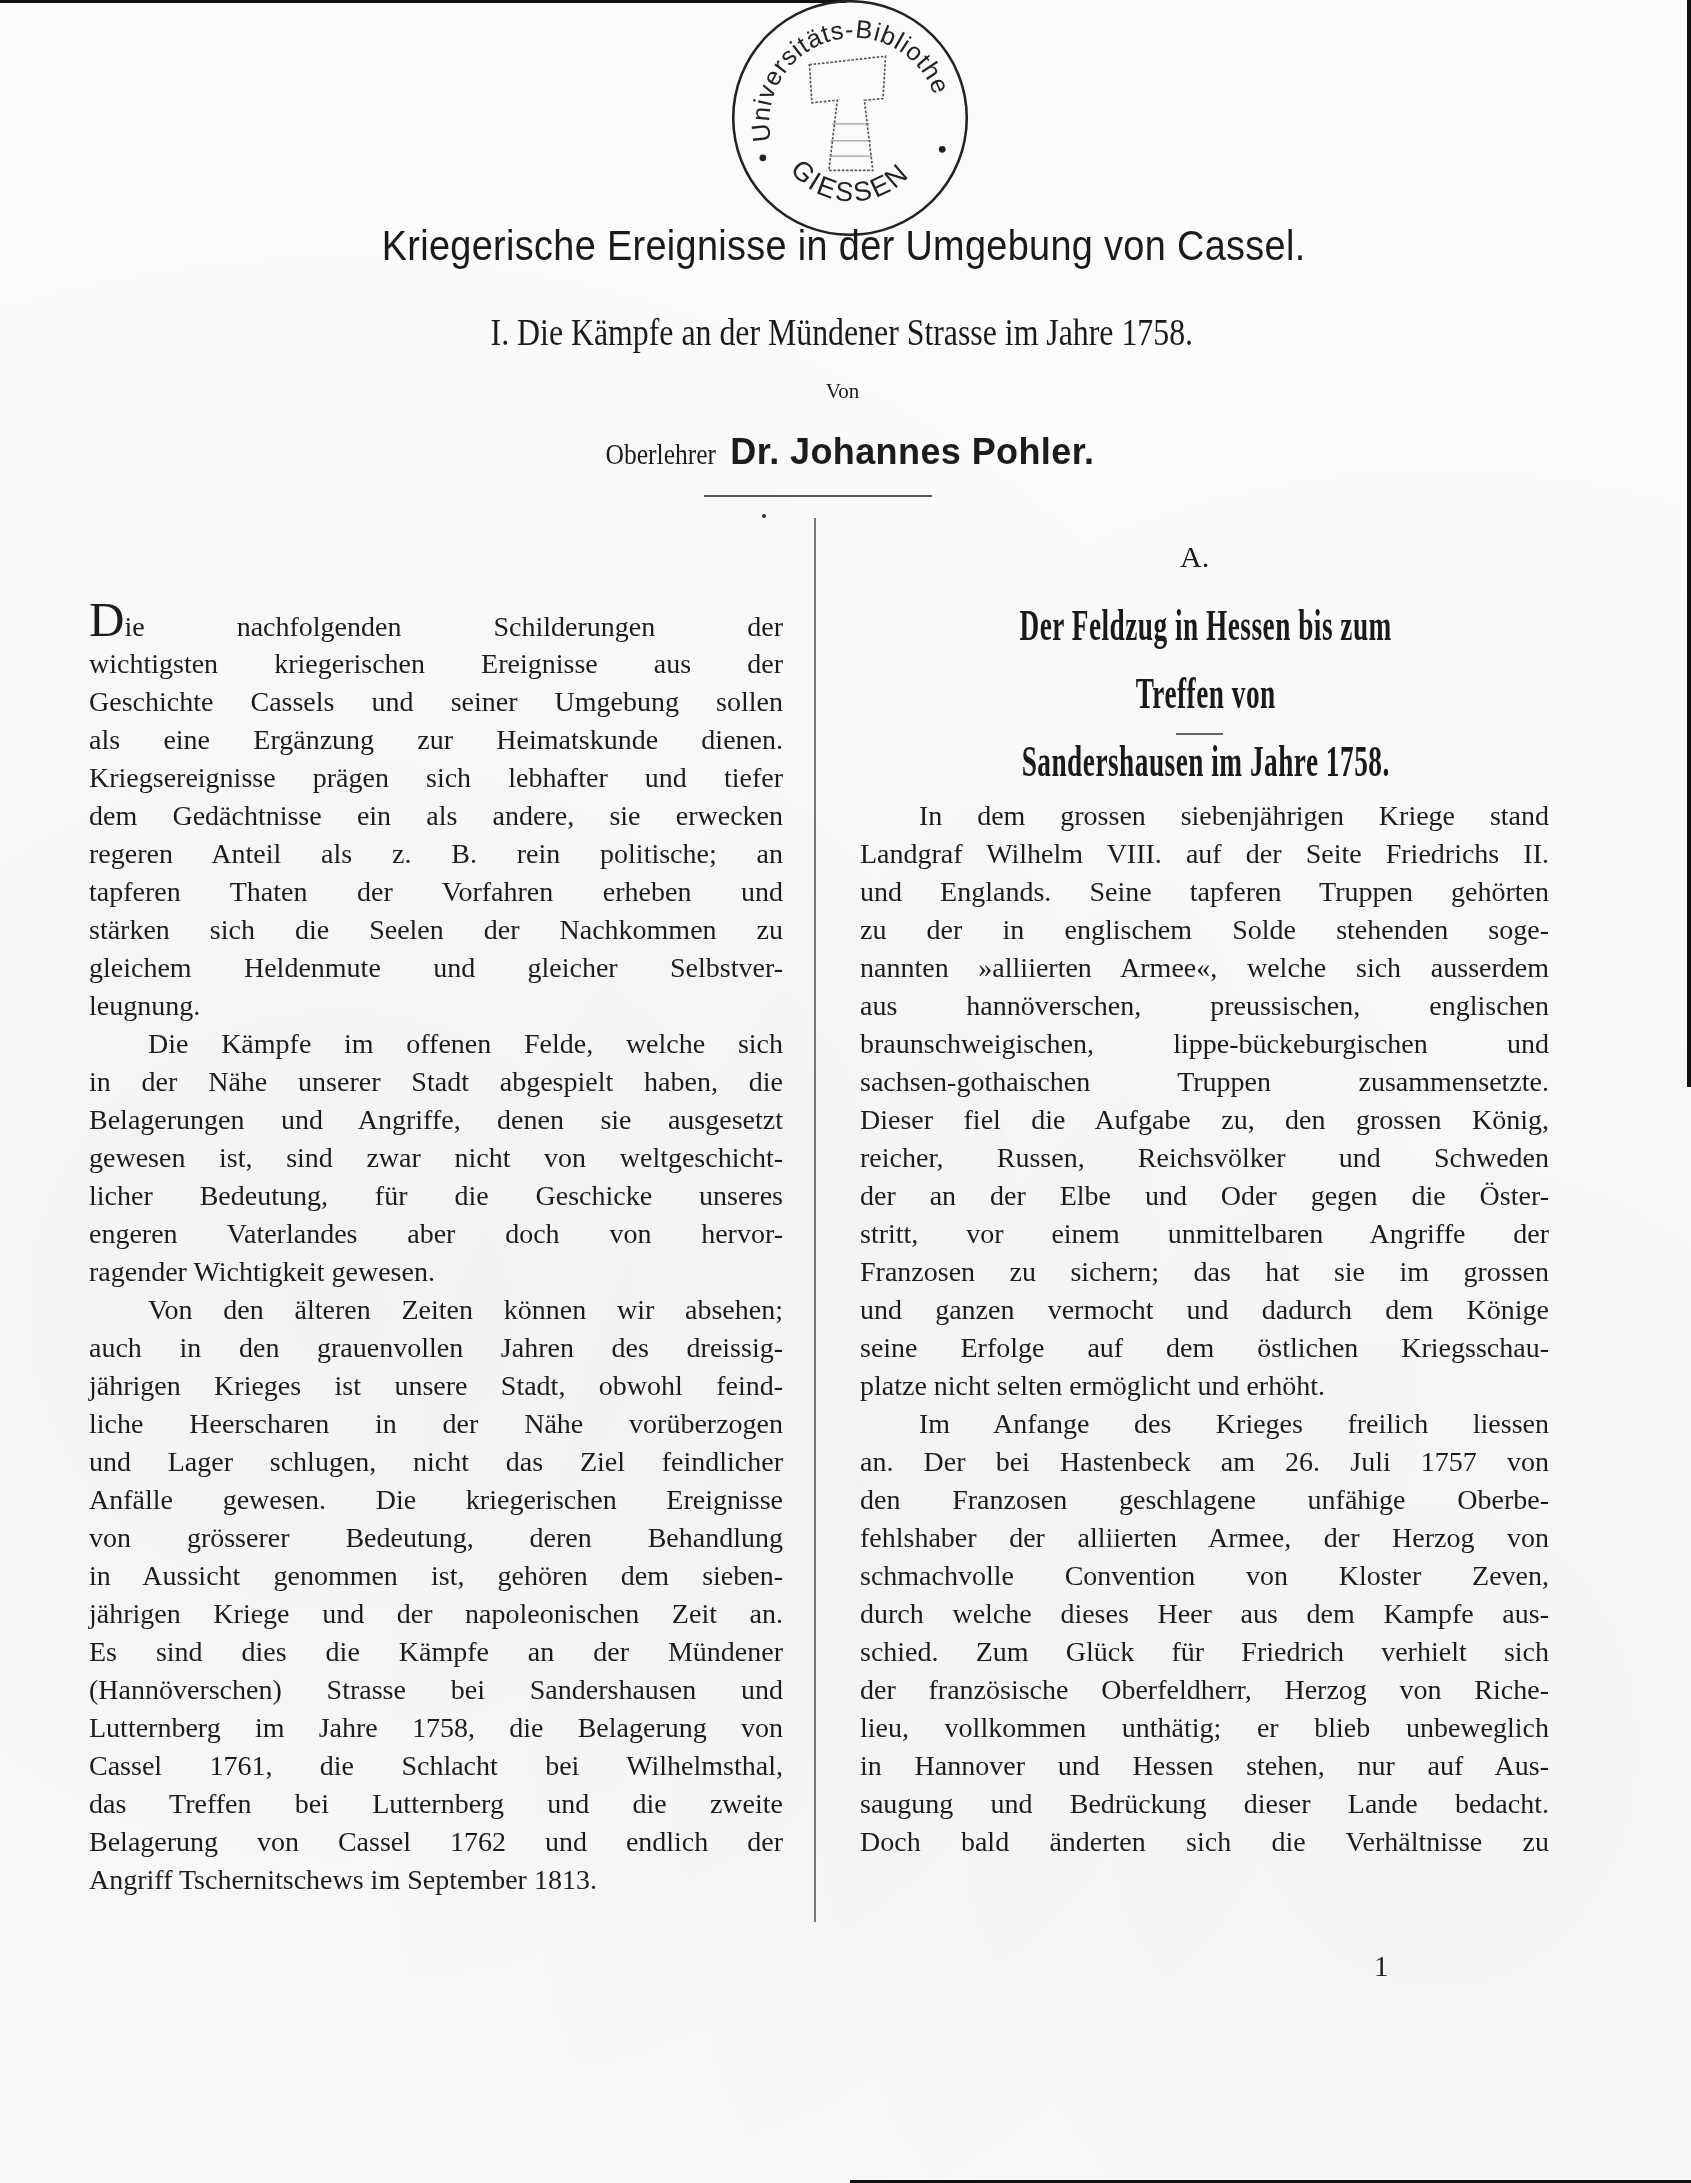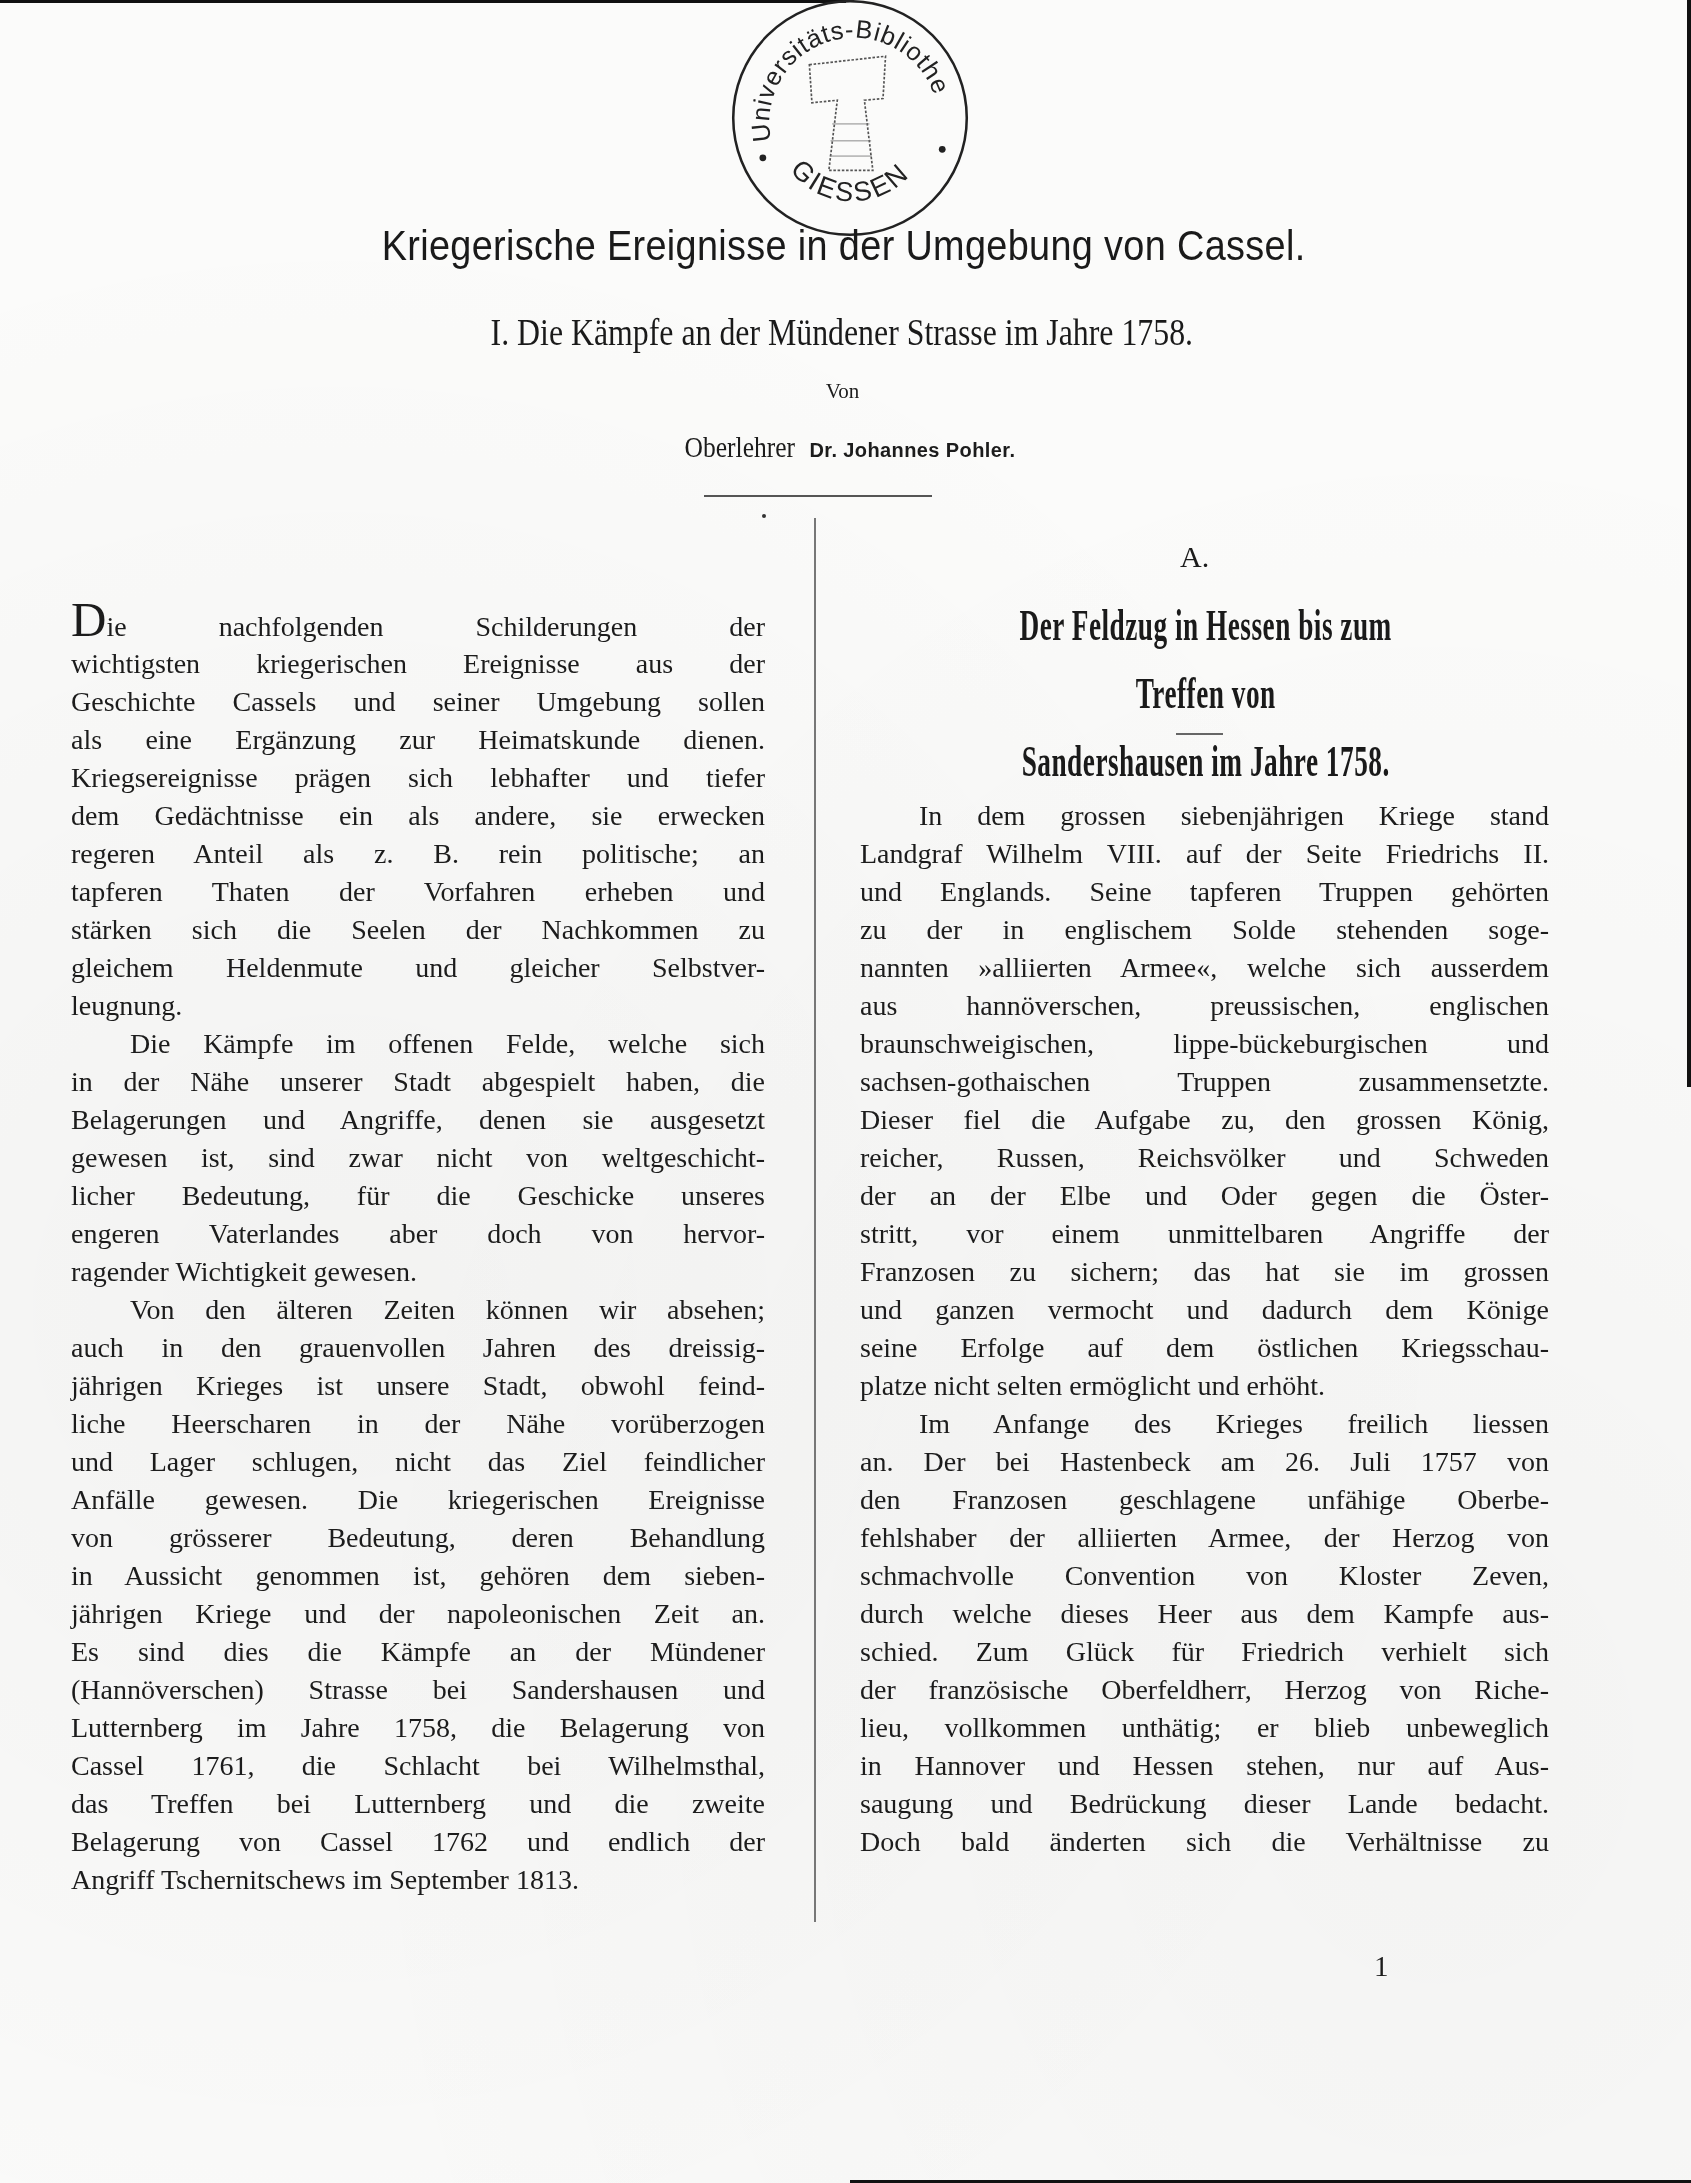--- a/index.html
+++ b/index.html
@@ -24,30 +24,30 @@
       font-size: 42px; letter-spacing: 0.4px; transform: scaleX(0.9); transform-origin: 822px 0;
       color: #1a1a1a;
     }
     .subtitle {
       position: absolute; left: 0; width: 1692px; top: 311px; text-align: center;
       font-size: 37px; transform: scaleX(0.86); transform-origin: 816px 0; color: #1a1a1a;
     }
     .von { position: absolute; left: 0; width: 1692px; top: 379px; text-align: center; font-size: 21px; transform: translateX(-3.4px); }
     .byline { position: absolute; left: 0; width: 1692px; top: 431px; text-align: center; font-size: 29px; }
     .byline .rank { transform: scaleX(0.88); display: inline-block; }
-    .byline .name { font-family: "Liberation Sans", "DejaVu Sans", sans-serif; font-weight: bold; font-size: 20px; letter-spacing: 0.4px; }
+    .byline .name { font-family: "Liberation Sans", "DejaVu Sans", sans-serif; font-weight: bold; font-size: 36px; letter-spacing: 0.4px; }
     .title-rule { position: absolute; left: 704px; top: 495px; width: 228px; height: 1.7px; background: #555; }
     .center-dot { position: absolute; left: 762px; top: 514px; width: 4.2px; height: 4.2px; border-radius: 50%; background: #333; }
     .col-divider { position: absolute; left: 814px; top: 518px; width: 1.7px; height: 1404px; background: #777; }
 
     .column { position: absolute; font-size: 28px; line-height: 38px; text-align: justify; }
     .column .line { display: block; white-space: nowrap; text-align-last: justify; text-align: justify; height: 38px; }
     .column .line.last { text-align-last: left; }
     .column .line.indent { padding-left: 59px; }
-    .col-left { left: 71px; top: 607px; width: 694px; }
+    .col-left { left: 89px; top: 607px; width: 694px; }
     .col-right { left: 860px; top: 777px; width: 689px; margin-top: 20px; }
     .dropcap { font-size: 49px; line-height: 25px; }
 
     .section-letter { position: absolute; left: 1180px; top: 540px; font-size: 30px; }
     .section-heading {
       position: absolute; left: 846px; width: 719px; top: 592px; text-align: center;
       font-size: 44px; line-height: 68px; font-weight: bold; transform: scaleX(0.62); transform-origin: 360px 0;
       letter-spacing: 0.8px; color: #1a1a1a;
     }
     .section-rule { position: absolute; left: 1176px; top: 733px; width: 47px; height: 1.7px; background: #666; }

